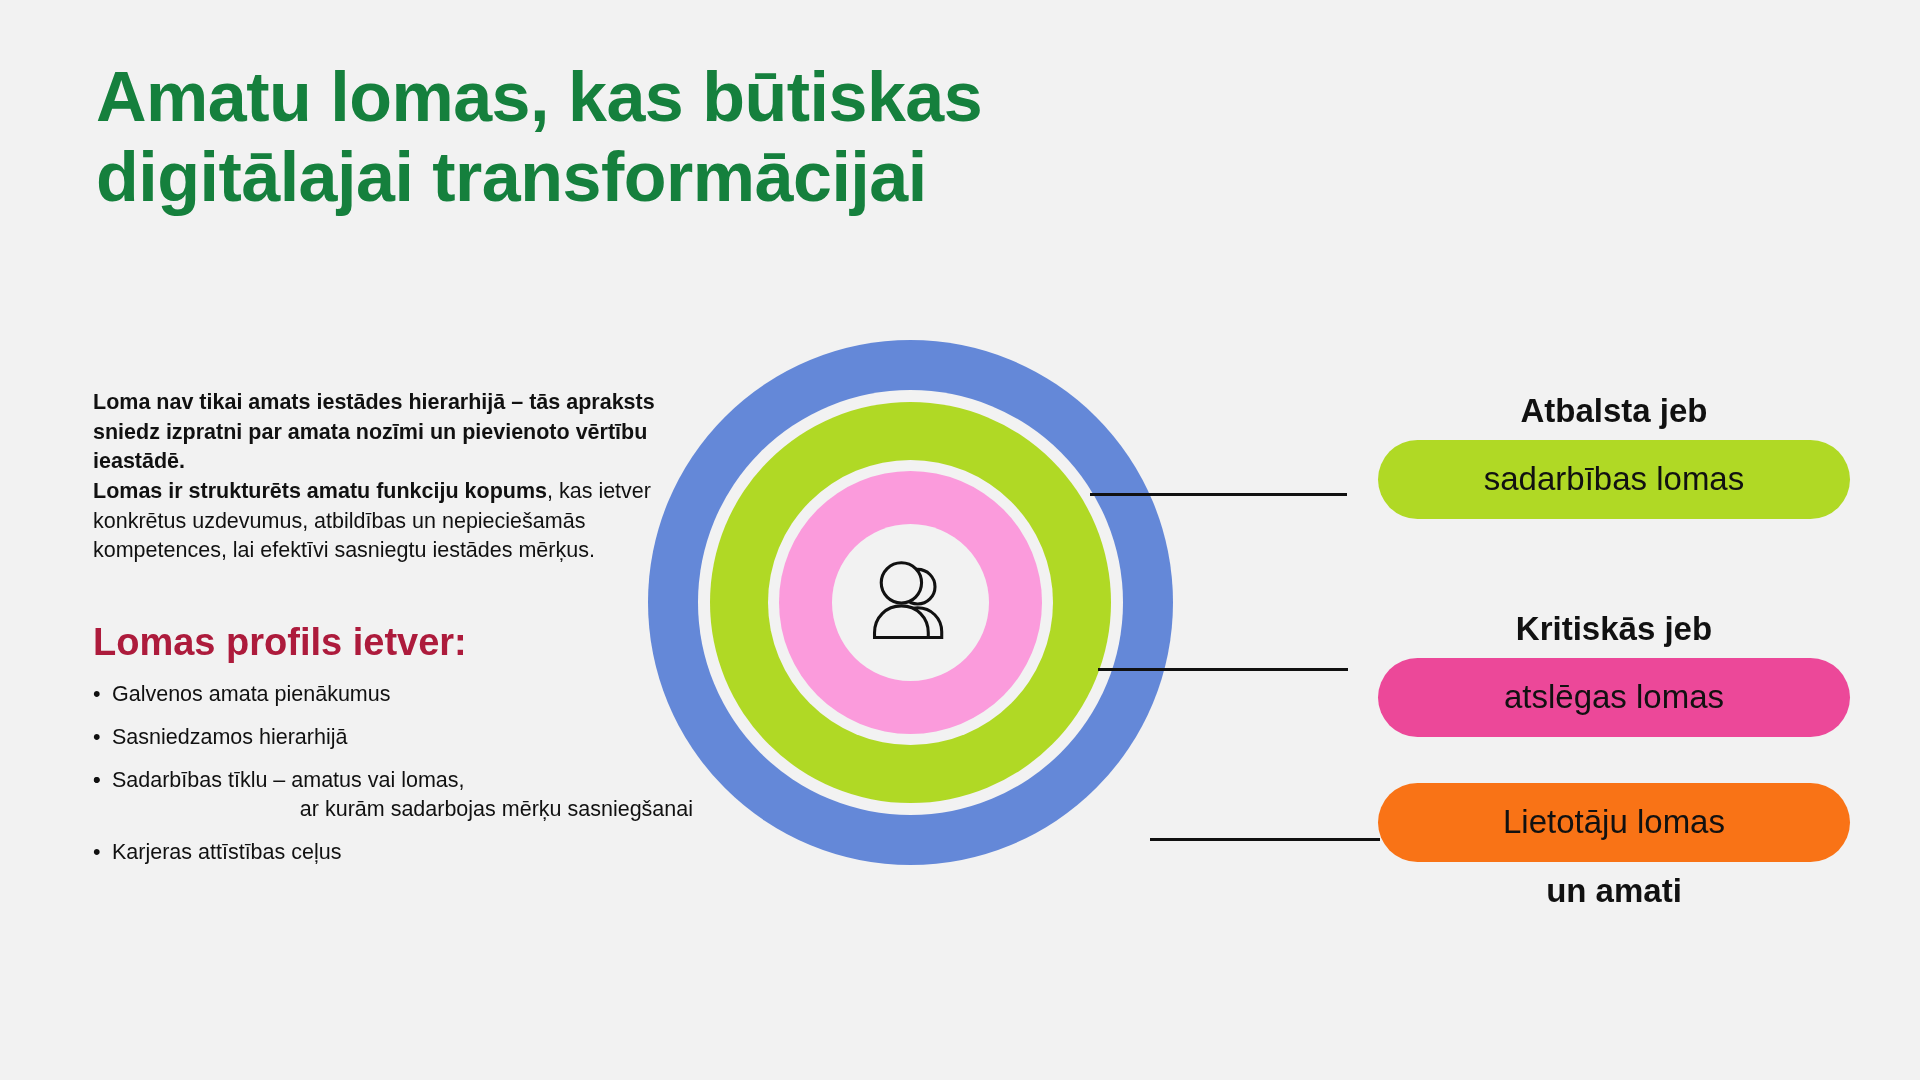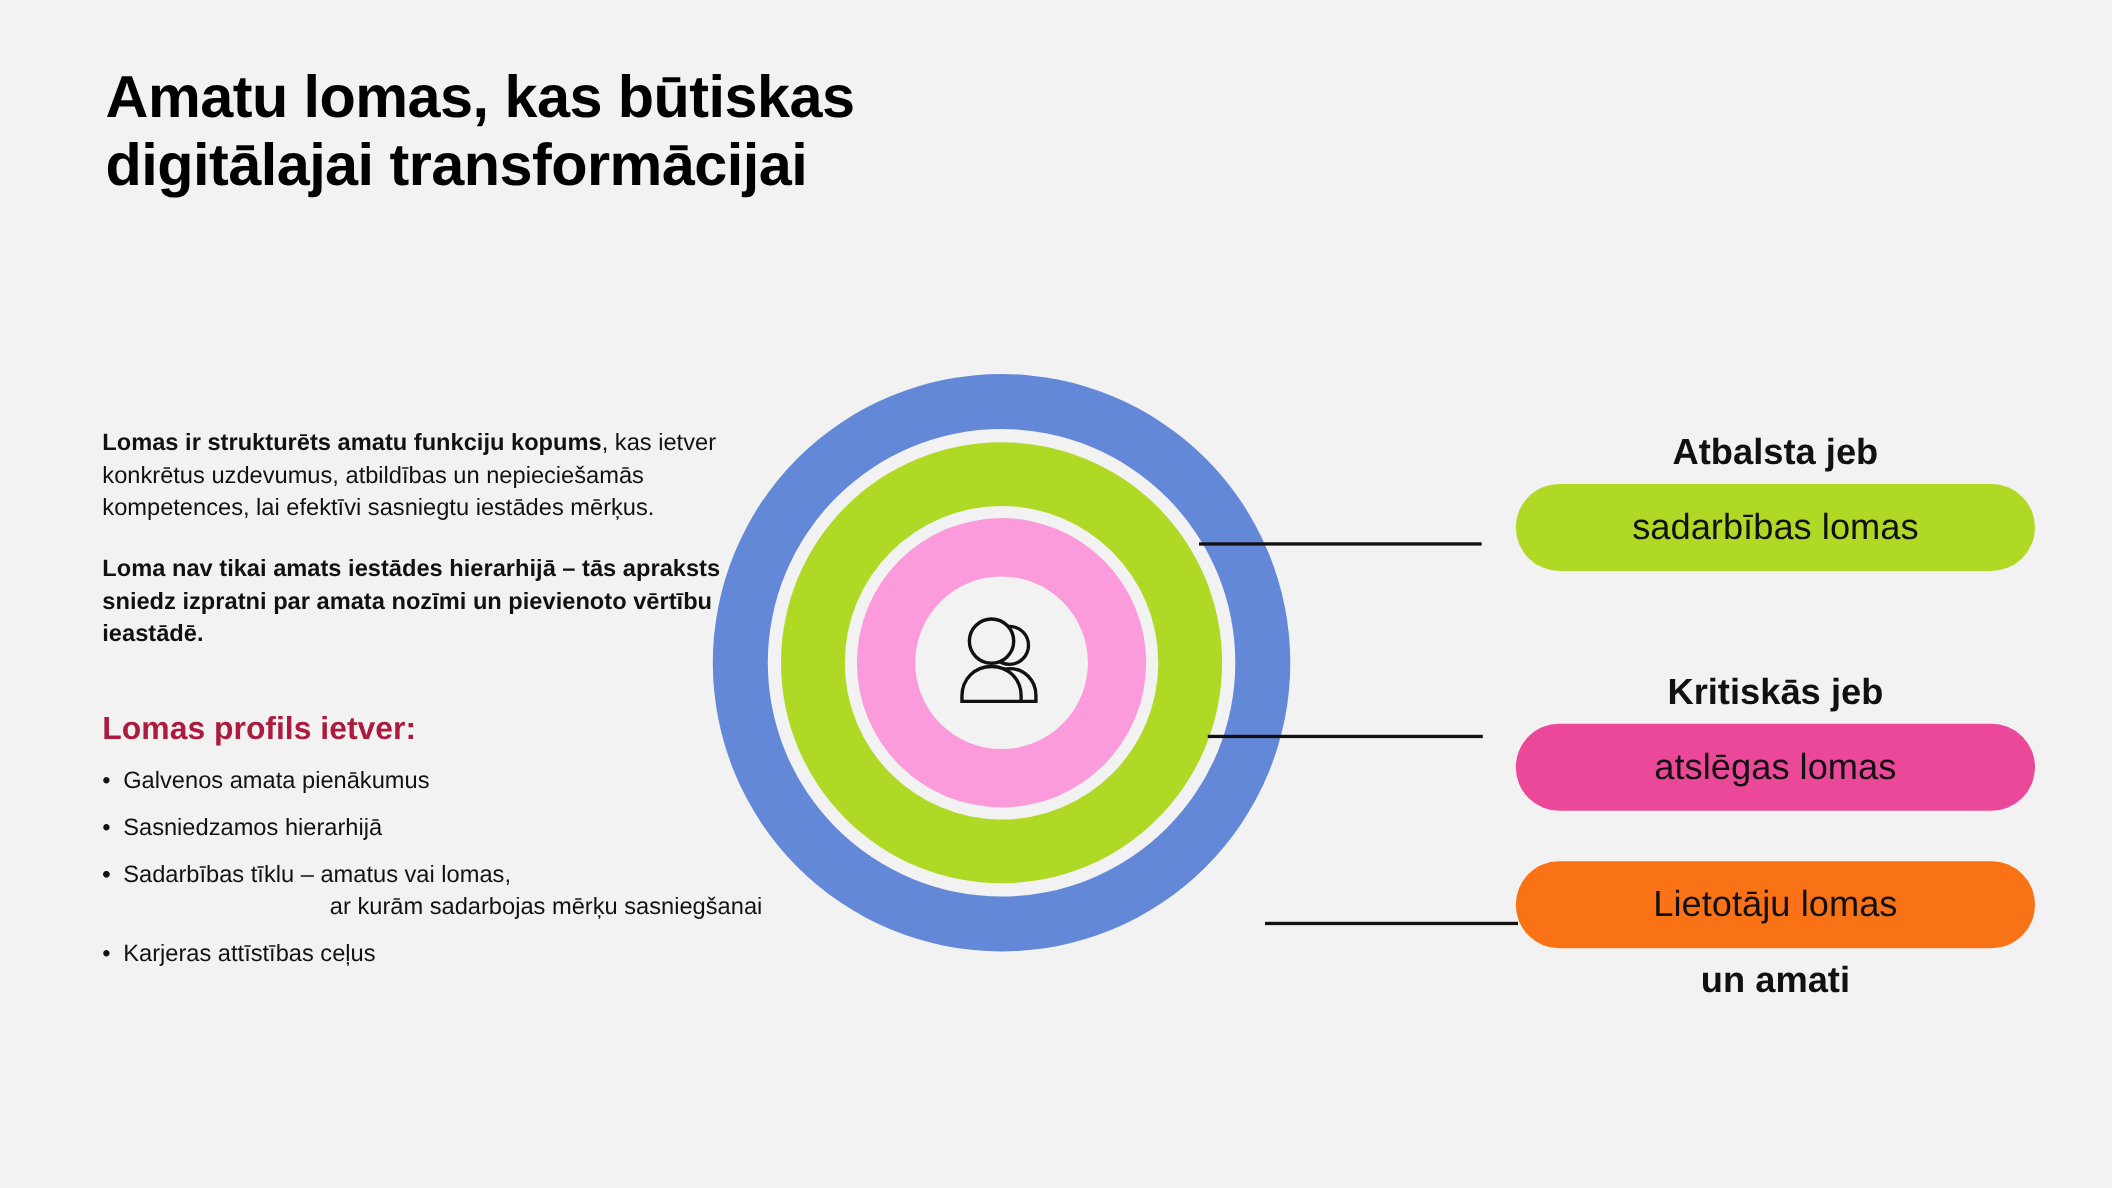--- a/index.html
+++ b/index.html
@@ -24,24 +24,24 @@
   }
 
   
   .title-block {
     position: absolute;
     left: 96px;
     top: 58px;
     width: 1260px;
   }
   .title-line {
-    font-size: 54px;
+    font-size: 70px;
     font-weight: 700;
     line-height: 1.14;
-    color: #000000;
+    color: #15803d;
     letter-spacing: -0.5px;
     white-space: nowrap;
   }
 
   
   .left-col {
     position: absolute;
     left: 93px;
     top: 388px;
     width: 600px;
@@ -56,21 +56,21 @@
     font-weight: 700;
   }
   .para.all-bold {
     font-weight: 700;
   }
   .para.all-bold {
     margin-bottom: 0;
   }
 
   .list-heading {
-    font-size: 29px;
+    font-size: 38px;
     font-weight: 700;
     color: #ad1b3c;
     margin: 54px 0 14px 0;
     line-height: 1.2;
   }
   .bullets {
     list-style: none;
     margin: 0;
     padding: 0;
   }
@@ -193,23 +193,23 @@
 
 <div id="page-root">
 
   <div class="title-block">
     <div class="title-line">Amatu lomas, kas būtiskas</div>
     <div class="title-line">digitālajai transformācijai</div>
   </div>
 
   <div class="left-col">
 
+    <p class="para all-bold">Loma nav tikai amats iestādes hierarhijā – tās apraksts sniedz izpratni par amata nozīmi un pievienoto vērtību ieastādē.</p>
+
     <p class="para"><span class="lead">Lomas ir strukturēts amatu funkciju kopums</span><span>, kas ietver konkrētus uzdevumus, atbildības un nepieciešamās kompetences, lai efektīvi sasniegtu iestādes mērķus.</span></p>
-
-    <p class="para all-bold">Loma nav tikai amats iestādes hierarhijā – tās apraksts sniedz izpratni par amata nozīmi un pievienoto vērtību ieastādē.</p>
 
     <div class="list-heading">Lomas profils ietver:</div>
 
     <ul class="bullets">
       <li>
         <span class="bullet-dot">•</span>
         <span>Galvenos amata pienākumus</span>
       </li>
       <li>
         <span class="bullet-dot">•</span>

